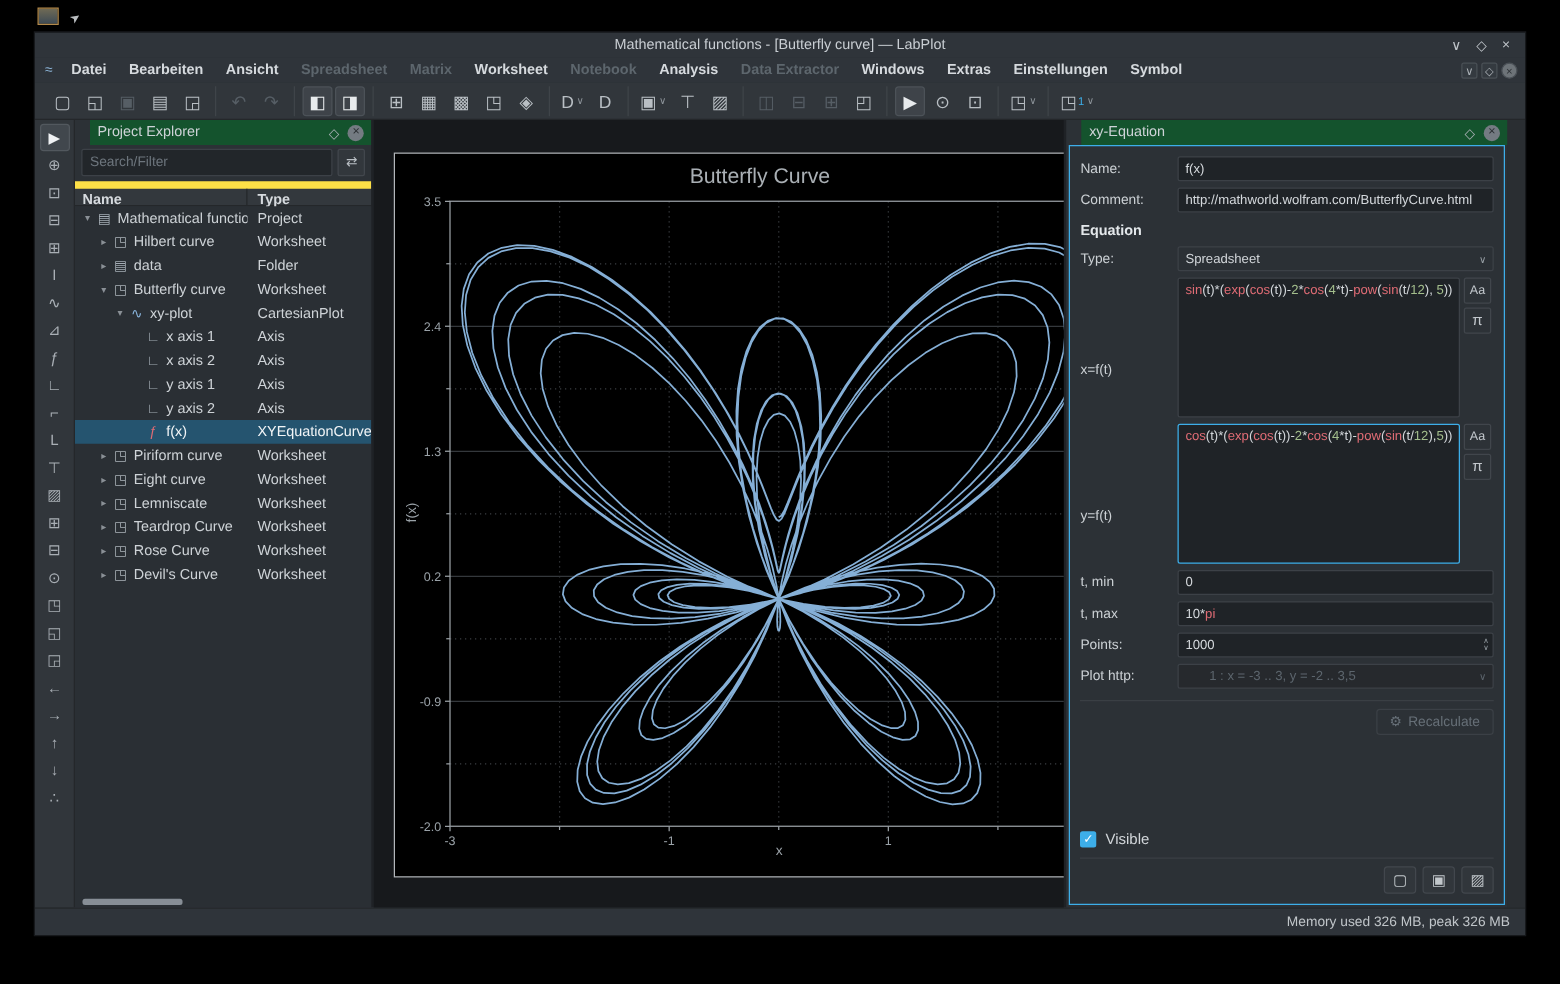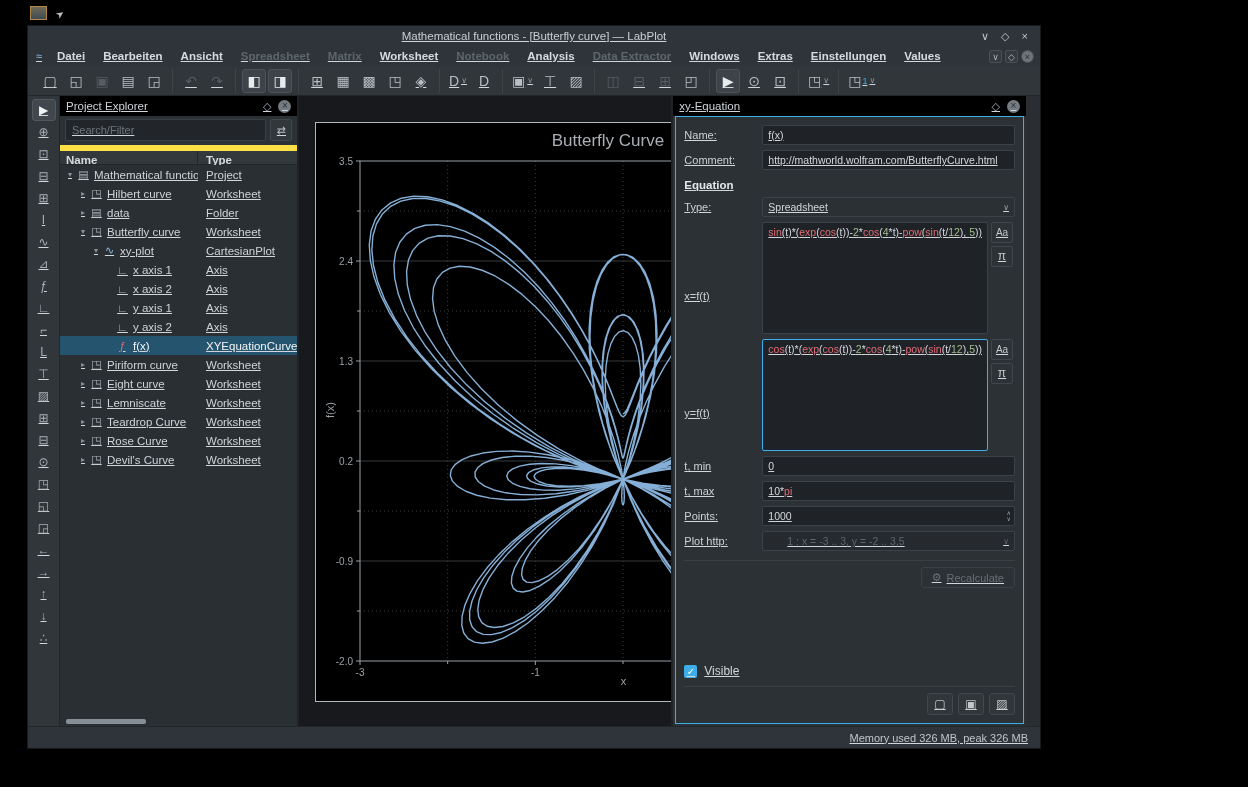--- a/index.html
+++ b/index.html
@@ -5,22 +5,22 @@
   * { margin:0; padding:0; box-sizing:border-box; }
   html,body { width:1248px; height:787px; overflow:hidden; background:#000;
     font-family:"Liberation Sans", sans-serif; font-size:12px; color:#d2d6da; }
   .desktop { position:relative; width:1248px; height:787px; background:#000; }
 
   
   .desk-thumb { position:absolute; left:30px; top:6px; width:17px; height:14px;
     border:1px solid #b3894a; background:linear-gradient(#6f6a55,#3d4a55); }
   .desk-pin { position:absolute; left:56px; top:8px; width:10px; height:12px; color:#b9bdc0; font-size:10px; transform:rotate(-35deg); }
 
-  .window { position:absolute; left:28px; top:26px; width:1012px; height:722px;
-    background:#2a2e32; outline:1px solid #17191c; display:flex; flex-direction:column;text-decoration:underline; }
+  .window { position:absolute; left:28px; top:26px; width:1192px; height:722px;
+    background:#2a2e32; outline:1px solid #17191c; display:flex; flex-direction:column; }
 
   .titlebar { height:20px; background:#2f343a; display:flex; align-items:center; flex:0 0 20px; }
   .tb-title { flex:1; text-align:center; font-size:11.5px; color:#c9ced3; }
   .tb-controls { position:absolute; right:12px; top:0; height:20px; display:flex; gap:12px; align-items:center; }
   .wbtn { color:#c0c5ca; font-size:11px; cursor:default; }
 
   .menubar { height:20px; background:#2f343a; display:flex; align-items:center; padding-left:6px; flex:0 0 20px; position:relative; }
   .app-icon { color:#8fb8dc; font-size:11px; margin:0 6px 0 2px; }
   #menu-items { display:flex; }
   .menu-item { padding:0 9px; font-size:11.5px; font-weight:600; color:#d6dade; }
@@ -43,21 +43,21 @@
   .body { flex:1; display:flex; min-height:0; background:#26292d; }
 
   .rail { flex:0 0 32px; background:#31363b; border-right:1px solid #24272a; display:flex; flex-direction:column; align-items:center; padding-top:3px; overflow:hidden; }
   .rail-btn { width:24px; height:22px; margin:0; display:flex; align-items:center; justify-content:center;
     color:#a9afb5; font-size:12px; border:1px solid transparent; border-radius:3px; background:transparent; }
   .rail-btn.selected { background:#41474d; border-color:#52585e; color:#f0f2f4; }
 
   .dock { background:#2c3136; display:flex; flex-direction:column; min-height:0; }
   .dock-left { flex:0 0 228px; }
   .splitter { flex:0 0 2px; background:#1f2226; }
-  .dock-header { flex:0 0 20px; display:flex; align-items:center; padding:0 6px; font-size:11.5px; color:#ced3d7; background:#000000; }
+  .dock-header { flex:0 0 20px; display:flex; align-items:center; padding:0 6px; font-size:11.5px; color:#ced3d7; background:#14532d;margin-left:12px; }
   .dock-header .spacer { flex:1; }
   .dh-float { color:#aab0b5; font-size:11px; margin-right:7px; }
   .dh-close { width:13px; height:13px; border-radius:7px; background:#747b82; color:#2b2f33; font-size:10px; line-height:12px; text-align:center; }
 
   .search-row { display:flex; padding:3px 5px 4px 5px; gap:4px; }
   .search-input { flex:1; height:22px; background:#22262a; border:1px solid #3c4147; border-radius:2px;
     color:#d4d8dc; font-size:11px; padding:0 6px; font-family:"Liberation Sans",sans-serif; }
   .search-input::placeholder { color:#6d757d; }
   .filter-btn { width:22px; height:22px; background:#32373c; border:1px solid #42474d; border-radius:2px; color:#b9bfc4; font-size:11px; line-height:20px; text-align:center; }
 
@@ -157,21 +157,21 @@
           <span class="menu-item">Ansicht</span>
           <span class="menu-item disabled">Spreadsheet</span>
           <span class="menu-item disabled">Matrix</span>
           <span class="menu-item">Worksheet</span>
           <span class="menu-item disabled">Notebook</span>
           <span class="menu-item">Analysis</span>
           <span class="menu-item disabled">Data Extractor</span>
           <span class="menu-item">Windows</span>
           <span class="menu-item">Extras</span>
           <span class="menu-item">Einstellungen</span>
-          <span class="menu-item">Values</span>
+          <span class="menu-item">Symbol</span>
         </div>
       <div class="mdi-controls">
         <span class="mdi-btn">∨</span>
         <span class="mdi-btn">◇</span>
         <span class="mdi-btn mdi-close">×</span>
       </div>
     </div>
 
     <div class="toolbar" id="main-toolbar">
         <div class="tb-group">

